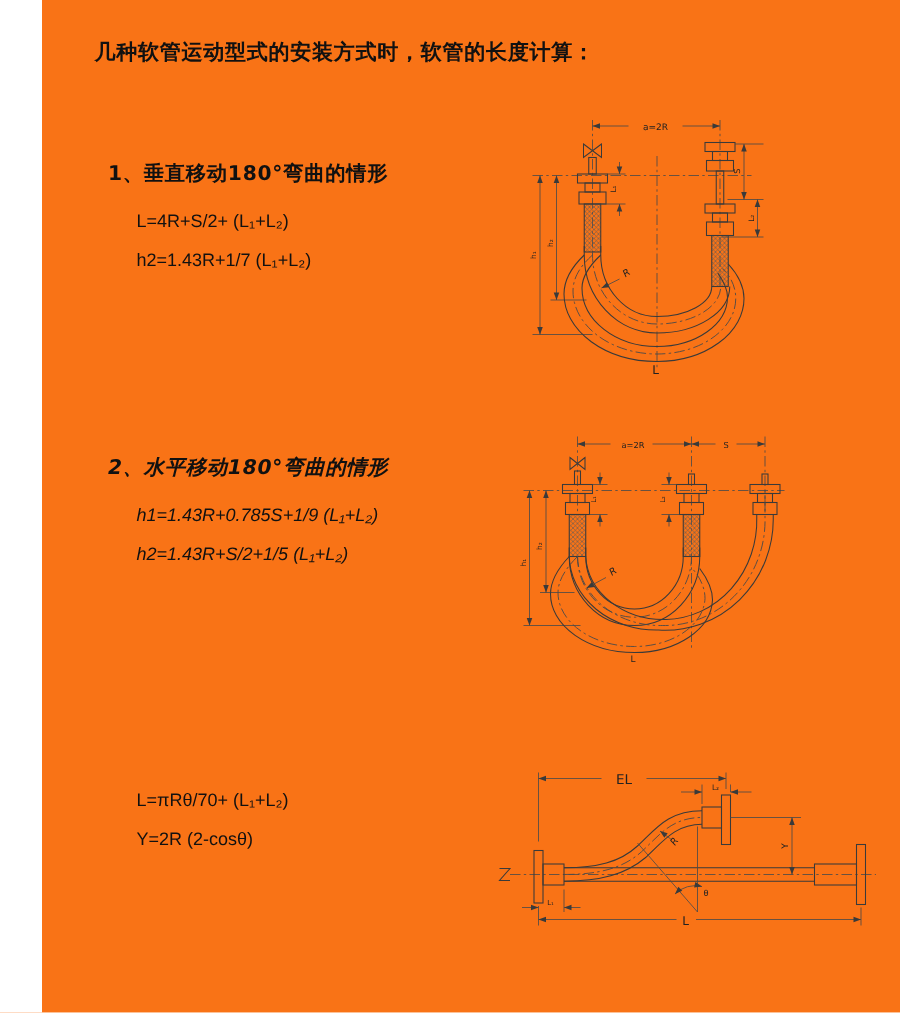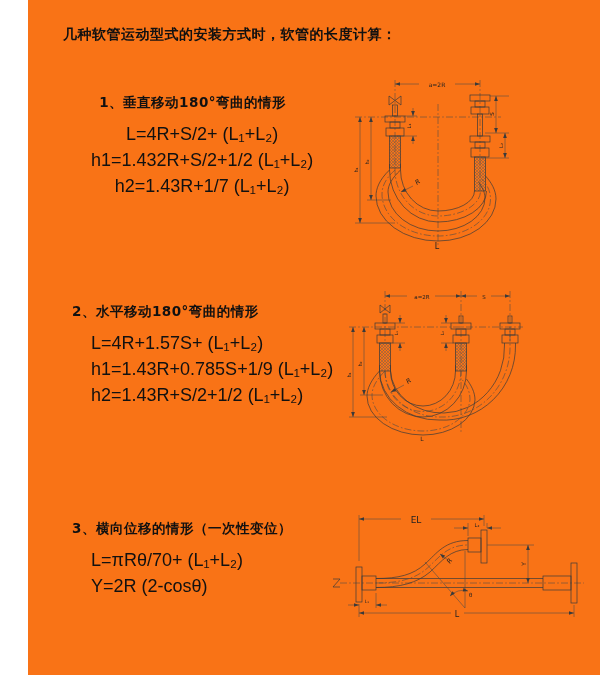--- a/index.html
+++ b/index.html
@@ -10,53 +10,50 @@
   .page-title{
     position:absolute;left:35px;top:26px;font-size:14px;font-weight:700;
     letter-spacing:0.5px;color:#111;
   }
   .section{position:absolute;left:44px;}
   .section h3{
     margin:0 0 9px 0;font-size:13.5px;font-weight:700;color:#111;letter-spacing:0.5px;
   }
   .formula{
     font-family:"Liberation Sans","DejaVu Sans",sans-serif;
-    font-size:18px;line-height:26px;padding-left:19px;color:#111;white-space:pre;
+    font-size:12px;line-height:26px;padding-left:19px;color:#111;white-space:pre;
   }
   .dwg{position:absolute;}
   .dwg text{fill:#222;font-family:"DejaVu Sans",sans-serif;}
   .dwg .ln{stroke:#3a3a3a;stroke-width:0.7;fill:none;}
   .dwg .thin{stroke:#4a4a4a;stroke-width:0.55;fill:none;}
   .dwg .cl{stroke:#4a4a4a;stroke-width:0.55;fill:none;stroke-dasharray:7 2.2 1.6 2.2;}
   .dwg .hd{stroke:#4a4a4a;stroke-width:0.6;fill:none;stroke-dasharray:7 2.2 1.6 2.2;}
   .dwg .it{font-style:italic;}
 </style>
 </head>
 <body>
 
 <div id="page">
 
   <div class="page-title">几种软管运动型式的安装方式时，软管的长度计算：</div>
 
-  <div class="section" style="top:94px;text-align:center;">
+  <div class="section" style="top:107px;">
     <h3>1、垂直移动180°弯曲的情形</h3>
     <div class="formula">L=4R+S/2+ (L₁+L₂)</div>
-    <div class="formula">h1=1.432R+S/2+1/2 (L₁+L₂)</div>
     <div class="formula">h2=1.43R+1/7 (L₁+L₂)</div>
   </div>
 
-  <div class="section" style="top:303px;">
+  <div class="section" style="top:303px;font-style:italic;">
     <h3>2、水平移动180°弯曲的情形</h3>
-    <div class="formula">L=4R+1.57S+ (L₁+L₂)</div>
     <div class="formula">h1=1.43R+0.785S+1/9 (L₁+L₂)</div>
-    <div class="formula">h2=1.43R+S/2+1/2 (L₁+L₂)</div>
+    <div class="formula">h2=1.43R+S/2+1/5 (L₁+L₂)</div>
   </div>
 
   <div class="section" style="top:520px;">
-    <h3>3、横向位移的情形（一次性变位）</h3>
     <div class="formula">L=πRθ/70+ (L₁+L₂)</div>
     <div class="formula">Y=2R (2-cosθ)</div>
   </div>
 
   <svg class="dwg" style="left:305px;top:72px;" width="190" height="180" viewBox="0 0 190 180">
     <defs>
       <marker id="ar-a" viewBox="0 0 10 10" refX="10" refY="5" markerWidth="7" markerHeight="5" orient="auto-start-reverse" markerUnits="userSpaceOnUse">
         <path d="M0,1.3 L10,5 L0,8.7 Z" fill="#3a3a3a"></path>
       </marker>
       <pattern id="braid-a" width="3" height="3" patternUnits="userSpaceOnUse">

